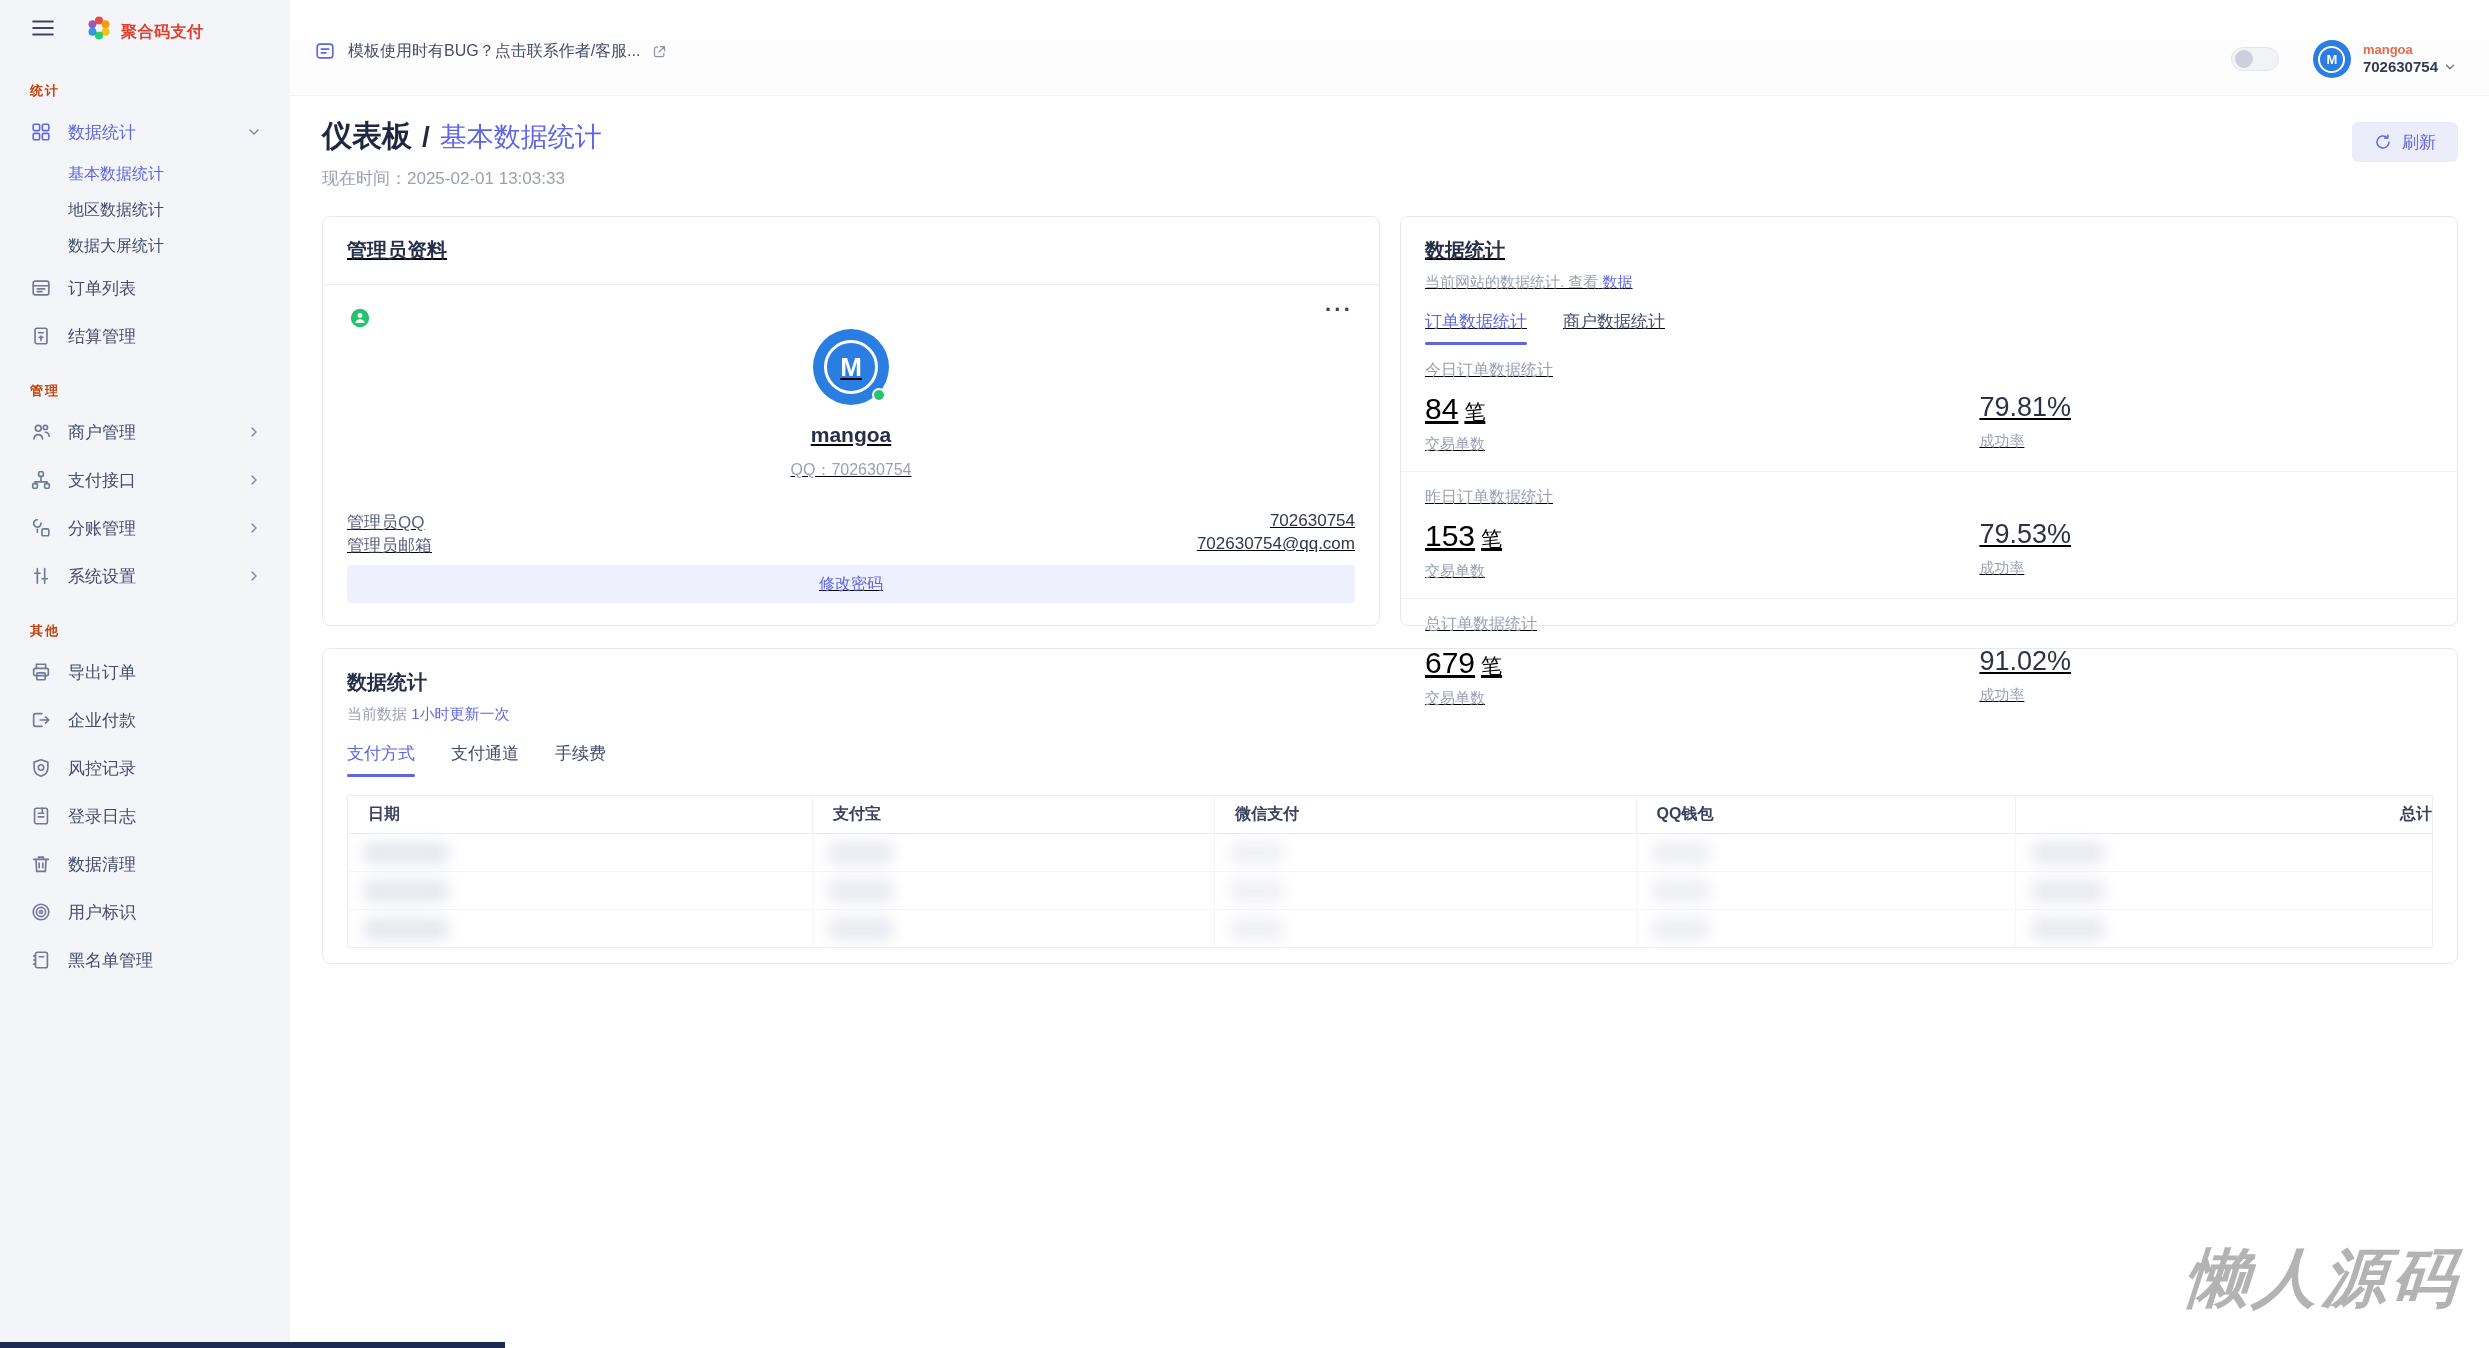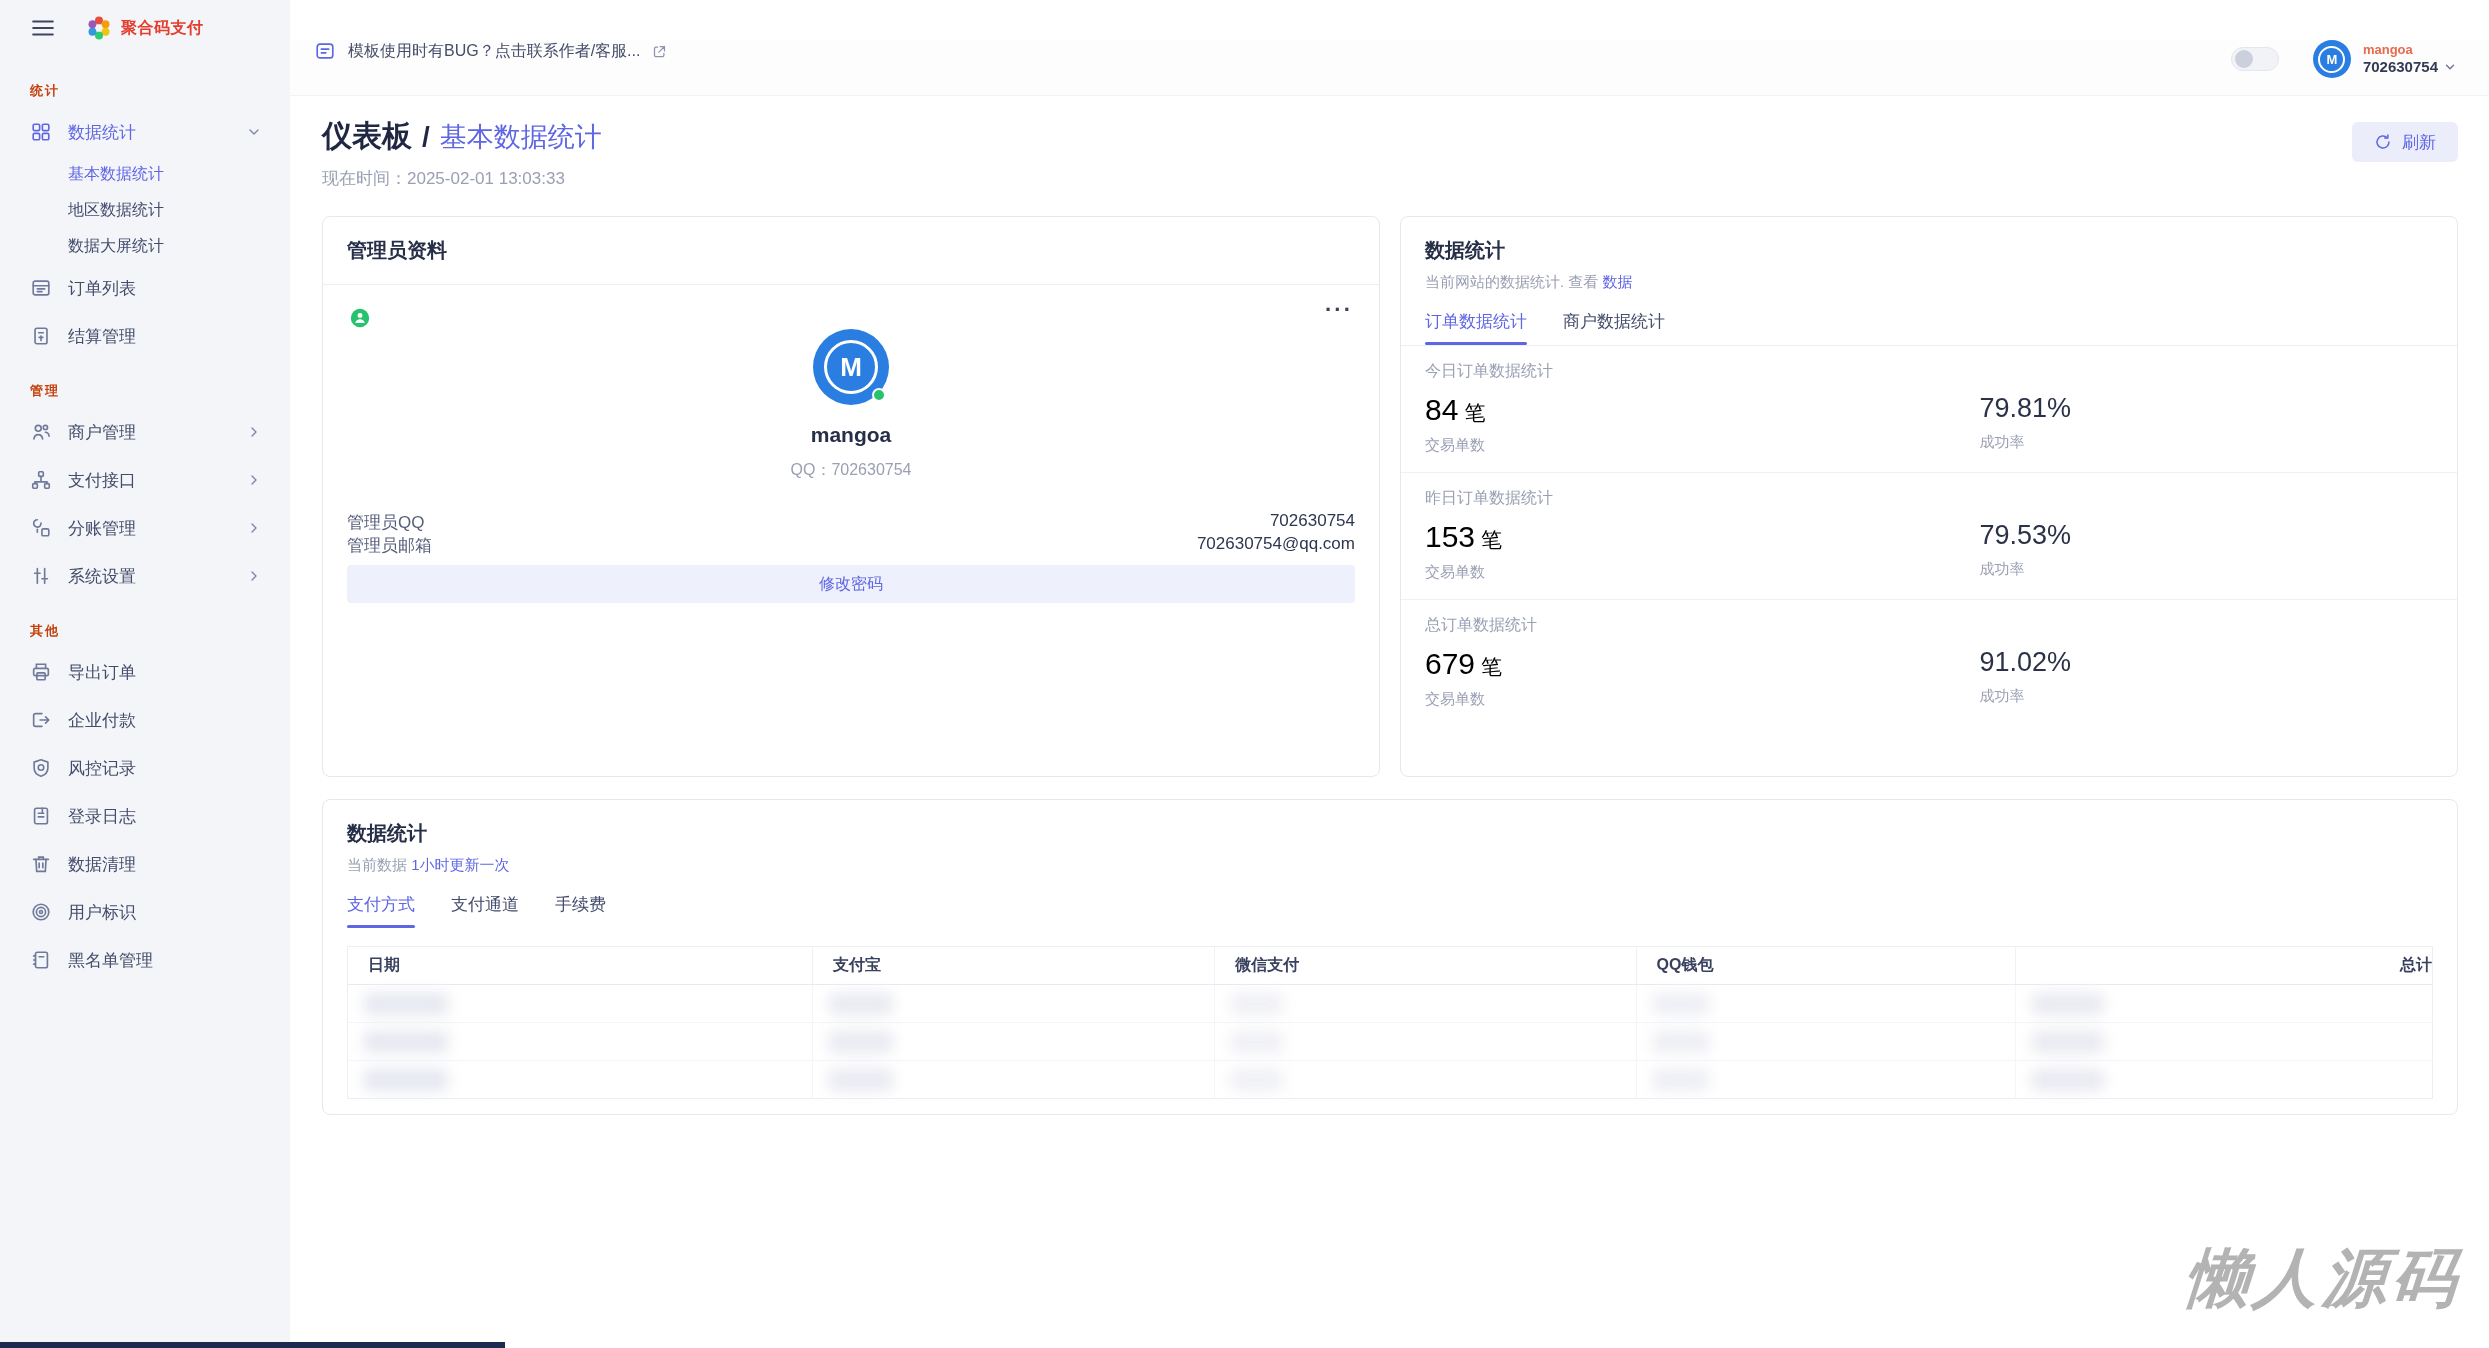--- a/index.html
+++ b/index.html
@@ -4,21 +4,21 @@
 <style>
   * { margin:0; padding:0; box-sizing:border-box; }
   html,body { width:2489px; height:1348px; overflow:hidden; background:#fff;
     font-family:"Liberation Sans","DejaVu Sans",sans-serif; }
   .app { display:flex; width:2489px; height:1348px; position:relative; }
 
   
   .left-col { width:290px; background:#f4f5f9; display:flex; flex-direction:column; flex-shrink:0; }
   .left-header { height:56px; display:flex; align-items:center; padding:0 18px 0 30px; gap:28px; flex-shrink:0; }
   .hamburger { width:26px; height:26px; color:#3e4560; cursor:pointer; display:flex; }
-  .logo { display:flex; align-items:center; gap:7px; cursor:pointer; }
+  .logo { display:flex; align-items:flex-end; gap:7px; cursor:pointer; }
   .logo-text { color:#e23d2d; font-size:16px; font-weight:700; letter-spacing:.5px; }
   .nav { flex:1; padding:4px 16px 0; overflow:hidden; }
   .section-label { font-size:13px; color:#c2410c; margin:22px 14px 8px; letter-spacing:2px;font-weight:bold; }
   .nav-item { height:48px; border-radius:6px; display:flex; align-items:center; padding:0 12px 0 14px;
     color:#434c6b; font-size:17px; gap:16px; cursor:pointer; }
   .nav-item .nicon { width:22px; height:22px; color:#6f7a9b; display:flex; flex-shrink:0; }
   .nav-item.active, .nav-item.active .nicon { color:#5f66e3; }
   .chev { margin-left:auto; width:16px; height:16px; color:#7c86a3; display:flex; }
   .sub-item { height:36px; display:flex; align-items:center; padding-left:52px; font-size:16px;
     color:#444d6e; cursor:pointer; border-radius:6px; }
@@ -53,21 +53,21 @@
   .breadcrumb { display:flex; align-items:baseline; gap:10px; }
   .bc-root { font-size:30px; font-weight:700; color:#1f2742; }
   .bc-sep { font-size:28px; font-weight:700; color:#1f2742; }
   .bc-cur { font-size:27px; font-weight:500; color:#5f66e3; }
   .time-line { margin-top:10px; color:#9aa0b3; font-size:17px; }
   .refresh-btn { margin-top:6px; height:40px; padding:0 22px; background:#ecedfb; color:#5f66e3;
     border:none; border-radius:6px; display:flex; align-items:center; gap:10px; font-size:17px; cursor:pointer;
     font-family:inherit; }
   .refresh-icon { width:18px; height:18px; display:flex; }
 
-  .row1 { display:flex; gap:20px; margin-top:26px; height:561px; }
+  .row1 { display:flex; gap:20px; margin-top:26px; height:410px;text-decoration:underline; }
   .card { background:#fff; border:1px solid #e7e8ef; border-radius:8px; }
 
   
   .profile-card { flex:1; display:flex; flex-direction:column; }
   .profile-header { padding:20px 24px; font-size:20px; font-weight:700; color:#262e48; border-bottom:1px solid #eceef3; }
   .profile-body { padding:18px 24px 24px; flex:1; display:flex; flex-direction:column; position:relative; }
   .green-badge { width:22px; height:22px; display:flex; position:absolute; left:26px; top:22px; }
   .more-btn { position:absolute; right:26px; top:14px; color:#3a4157; font-size:22px; font-weight:700;
     letter-spacing:2px; cursor:pointer; line-height:1; }
   .avatar-lg { width:76px; height:76px; align-self:center; margin-top:26px; }

